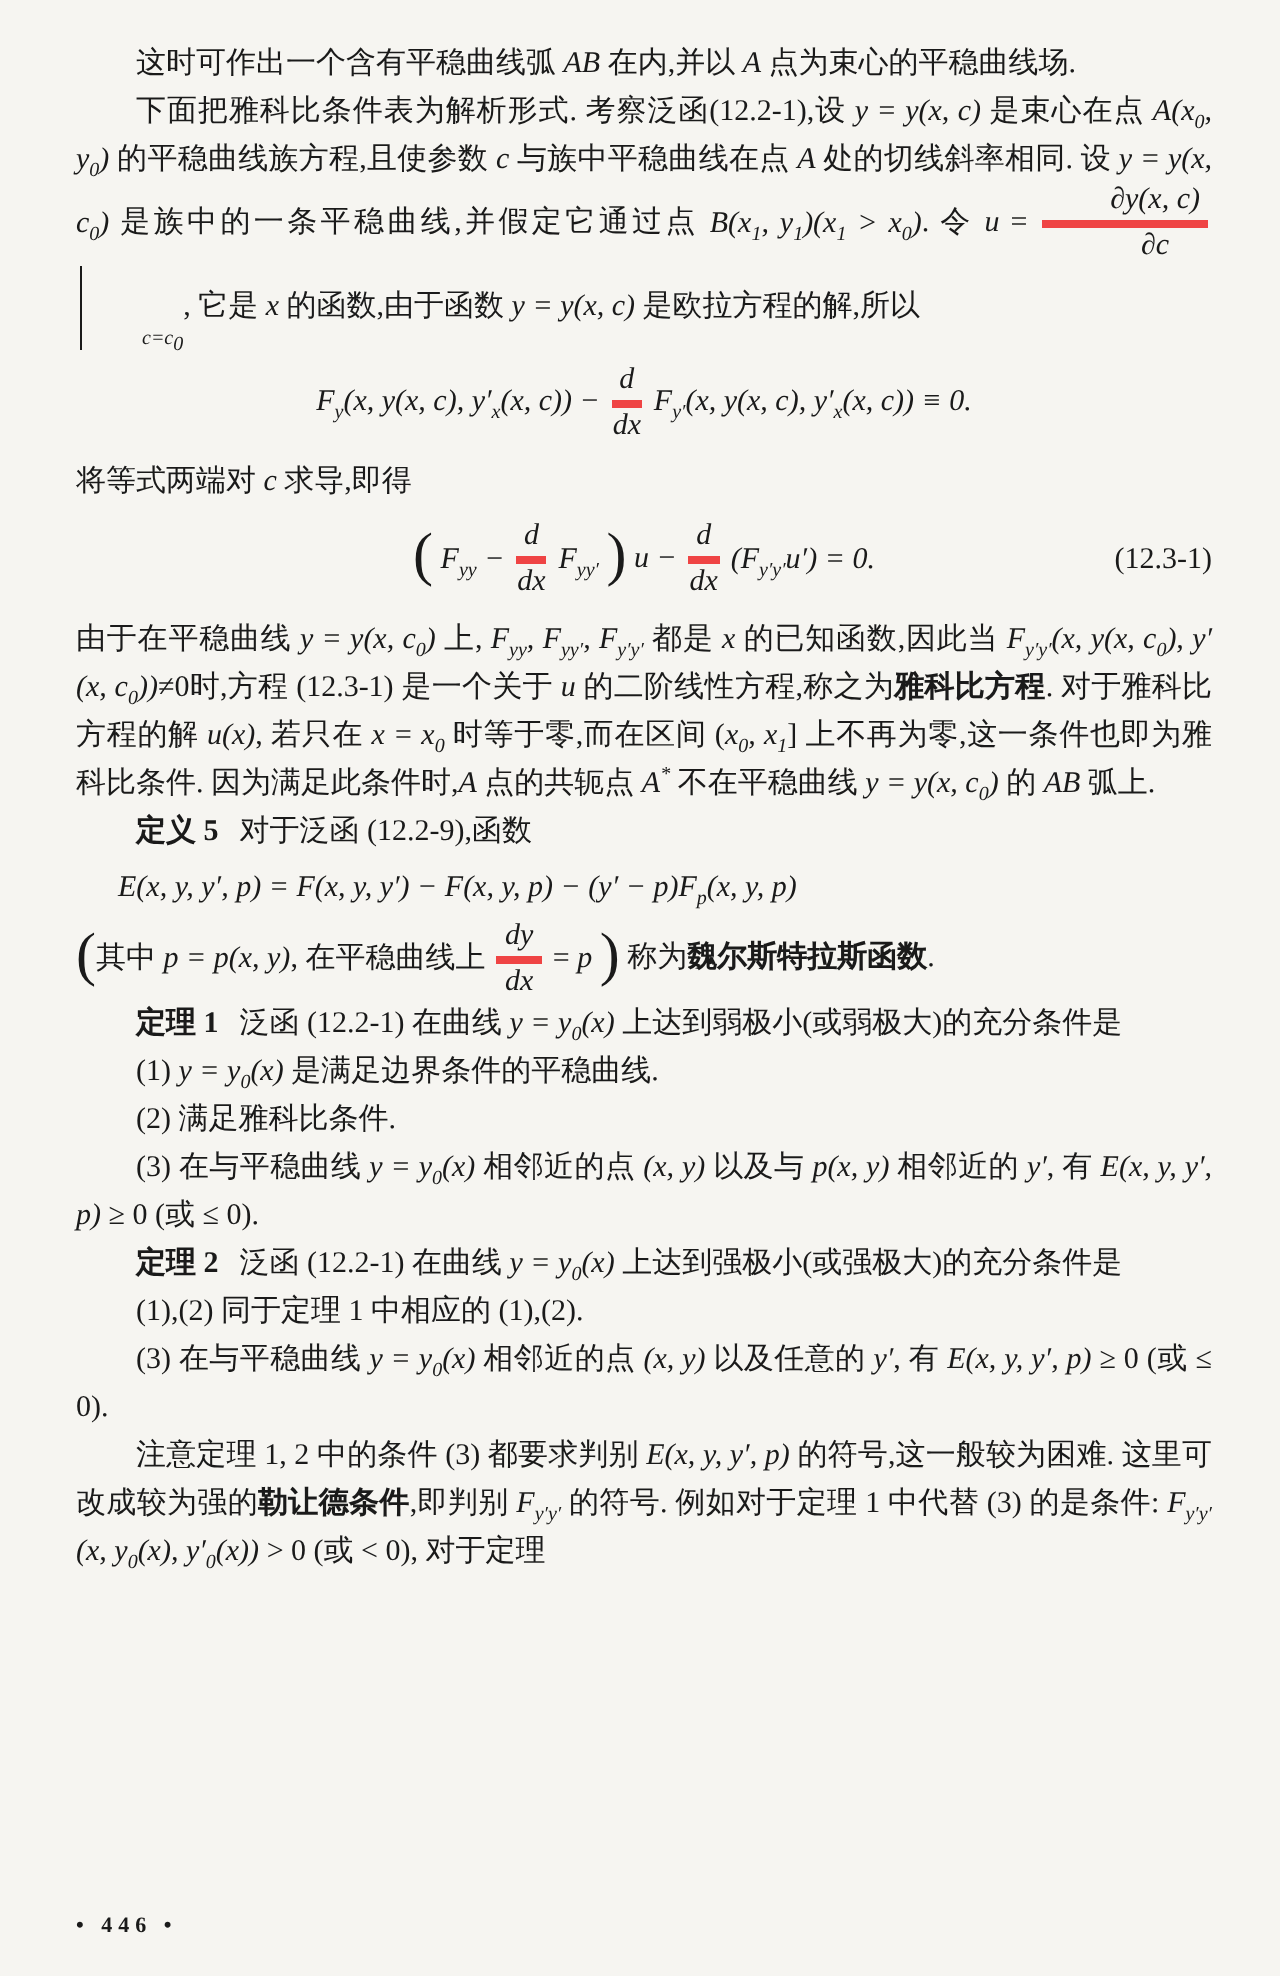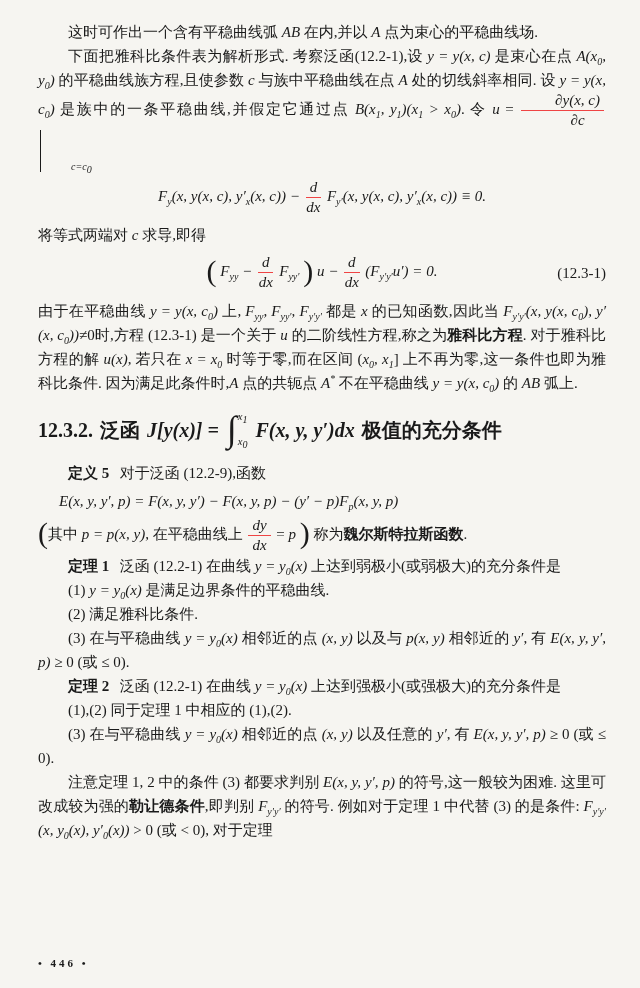--- a/index.html
+++ b/index.html
@@ -15,21 +15,21 @@
   p { margin: 0; text-align: justify; text-indent: 2em; }
   p.flush { text-indent: 0; }
   b { font-weight: 700; margin-top: 36px; }
   i { font-style: italic; }
   sub, sup { font-size: 10px; line-height: 0; }
   .math { font-style: italic; }
   .para-label { font-weight: 700; margin-right: 0.7em; }
 
   .frac { display: inline-block; vertical-align: middle; text-align: center;
           line-height: 1.15; font-style: italic; margin: 0 2px; }
-  .frac .num { display: block; border-bottom: 1px solid #ef4444; padding: 0 4px 1px; }
+  .frac .num { display: block; border-bottom: 4px solid #ef4444; padding: 0 4px 1px; }
   .frac .den { display: block; padding-top: 1px; }
 
   .eval { display: inline-flex; align-items: flex-end; height: 42px;
           vertical-align: middle; margin-left: 2px; }
   .evalbar { width: 1px; height: 100%; background: #1a1a1a; display: inline-block; }
   .evalsub { font-size: 10px; font-style: italic; position: relative; bottom: -3px; }
 
   .formula { text-indent: 0; text-align: center; margin: 7px 0; position: relative; }
   .eq-tag { position: absolute; right: 0; top: 50%; transform: translateY(-50%);
             font-style: normal; }
@@ -52,44 +52,30 @@
 </head>
 <body>
 
 <div class="page">
 
   <p>这时可作出一个含有平稳曲线弧 <i>AB</i> 在内,并以 <i>A</i> 点为束心的平稳曲线场.</p>
 
   <p><span>下面把雅科比条件表为解析形式. 考察泛函(12.2-1),设 <i>y = y(x, c)</i> 是束心在点 <i>A(x<sub>0</sub>, y<sub>0</sub>)</i> 的平稳曲线族方程,且使参数 <i>c</i> 与族中平稳曲线在点 <i>A</i> 处的切线斜率相同. 设 <i>y = y(x, c<sub>0</sub>)</i> 是族中的一条平稳曲线,并假定它通过点 <i>B(x<sub>1</sub>, y<sub>1</sub>)(x<sub>1</sub> &gt; x<sub>0</sub>)</i>. 令 <i>u</i> = </span><span class="frac"><span class="num">∂y(x, c)</span><span class="den">∂c</span></span><span class="eval">
         <span class="evalbar"></span>
         <span class="evalsub">c=c<sub>0</sub></span>
-      </span></p>
+      </span><span>, 它是 <i>x</i> 的函数,由于函数 <i>y = y(x, c)</i> 是欧拉方程的解,所以</span></p>
 
   <div class="formula"><span class="math">F<sub>y</sub>(x, y(x, c), y′<sub>x</sub>(x, c)) − </span><span class="frac"><span class="num">d</span><span class="den">dx</span></span><span class="math"> F<sub>y′</sub>(x, y(x, c), y′<sub>x</sub>(x, c)) ≡ 0.</span></div>
 
   <p class="flush">将等式两端对 <i>c</i> 求导,即得</p>
 
   <div class="formula"><span class="bigp">(</span><span class="math"> F<sub>yy</sub> − </span><span class="frac"><span class="num">d</span><span class="den">dx</span></span><span class="math"> F<sub>yy′</sub> </span><span class="bigp">)</span><span class="math"> u − </span><span class="frac"><span class="num">d</span><span class="den">dx</span></span><span class="math"> (F<sub>y′y′</sub>u′) = 0.</span><span class="eq-tag">(12.3-1)</span></div>
 
   <p class="flush">由于在平稳曲线 <i>y = y(x, c<sub>0</sub>)</i> 上, <i>F<sub>yy</sub>, F<sub>yy′</sub>, F<sub>y′y′</sub></i> 都是 <i>x</i> 的已知函数,因此当 <i>F<sub>y′y′</sub>(x, y(x, c<sub>0</sub>), y′(x, c<sub>0</sub>))</i>≠0时,方程 (12.3-1) 是一个关于 <i>u</i> 的二阶线性方程,称之为<b>雅科比方程</b>. 对于雅科比方程的解 <i>u(x)</i>, 若只在 <i>x = x<sub>0</sub></i> 时等于零,而在区间 (<i>x<sub>0</sub>, x<sub>1</sub></i>] 上不再为零,这一条件也即为雅科比条件. 因为满足此条件时,<i>A</i> 点的共轭点 <i>A<sup>*</sup></i> 不在平稳曲线 <i>y = y(x, c<sub>0</sub>)</i> 的 <i>AB</i> 弧上.</p>
 
-  <div class="heading">
-      <span>12.3.2.</span>
-      <span>泛函</span>
-      <span class="math">J[y(x)] =</span>
-      <span class="integral">
-        <span class="int-glyph">∫</span>
-        <span class="int-lims">
-          <span class="up math">x<sub>1</sub></span>
-          <span class="lo math">x<sub>0</sub></span>
-        </span>
-      </span>
-      <span class="math">F(x, y, y′)dx</span>
-      <span>极值的充分条件</span>
-    </div>
 
   <p><span class="para-label">定义 5</span><span>对于泛函 (12.2-9),函数</span></p>
 
   <div class="formula-left math">E(x, y, y′, p) = F(x, y, y′) − F(x, y, p) − (y′ − p)F<sub>p</sub>(x, y, p)</div>
 
   <p class="flush"><span class="bigp">(</span><span>其中 <i>p = p(x, y)</i>, 在平稳曲线上 </span><span class="frac"><span class="num">dy</span><span class="den">dx</span></span><span> = <i>p</i> </span><span class="bigp">)</span><span> 称为<b>魏尔斯特拉斯函数</b>.</span></p>
 
   <p><span class="para-label">定理 1</span><span>泛函 (12.2-1) 在曲线 <i>y = y<sub>0</sub>(x)</i> 上达到弱极小(或弱极大)的充分条件是</span></p>
   <p>(1) <i>y = y<sub>0</sub>(x)</i> 是满足边界条件的平稳曲线.</p>
   <p>(2) 满足雅科比条件.</p>

